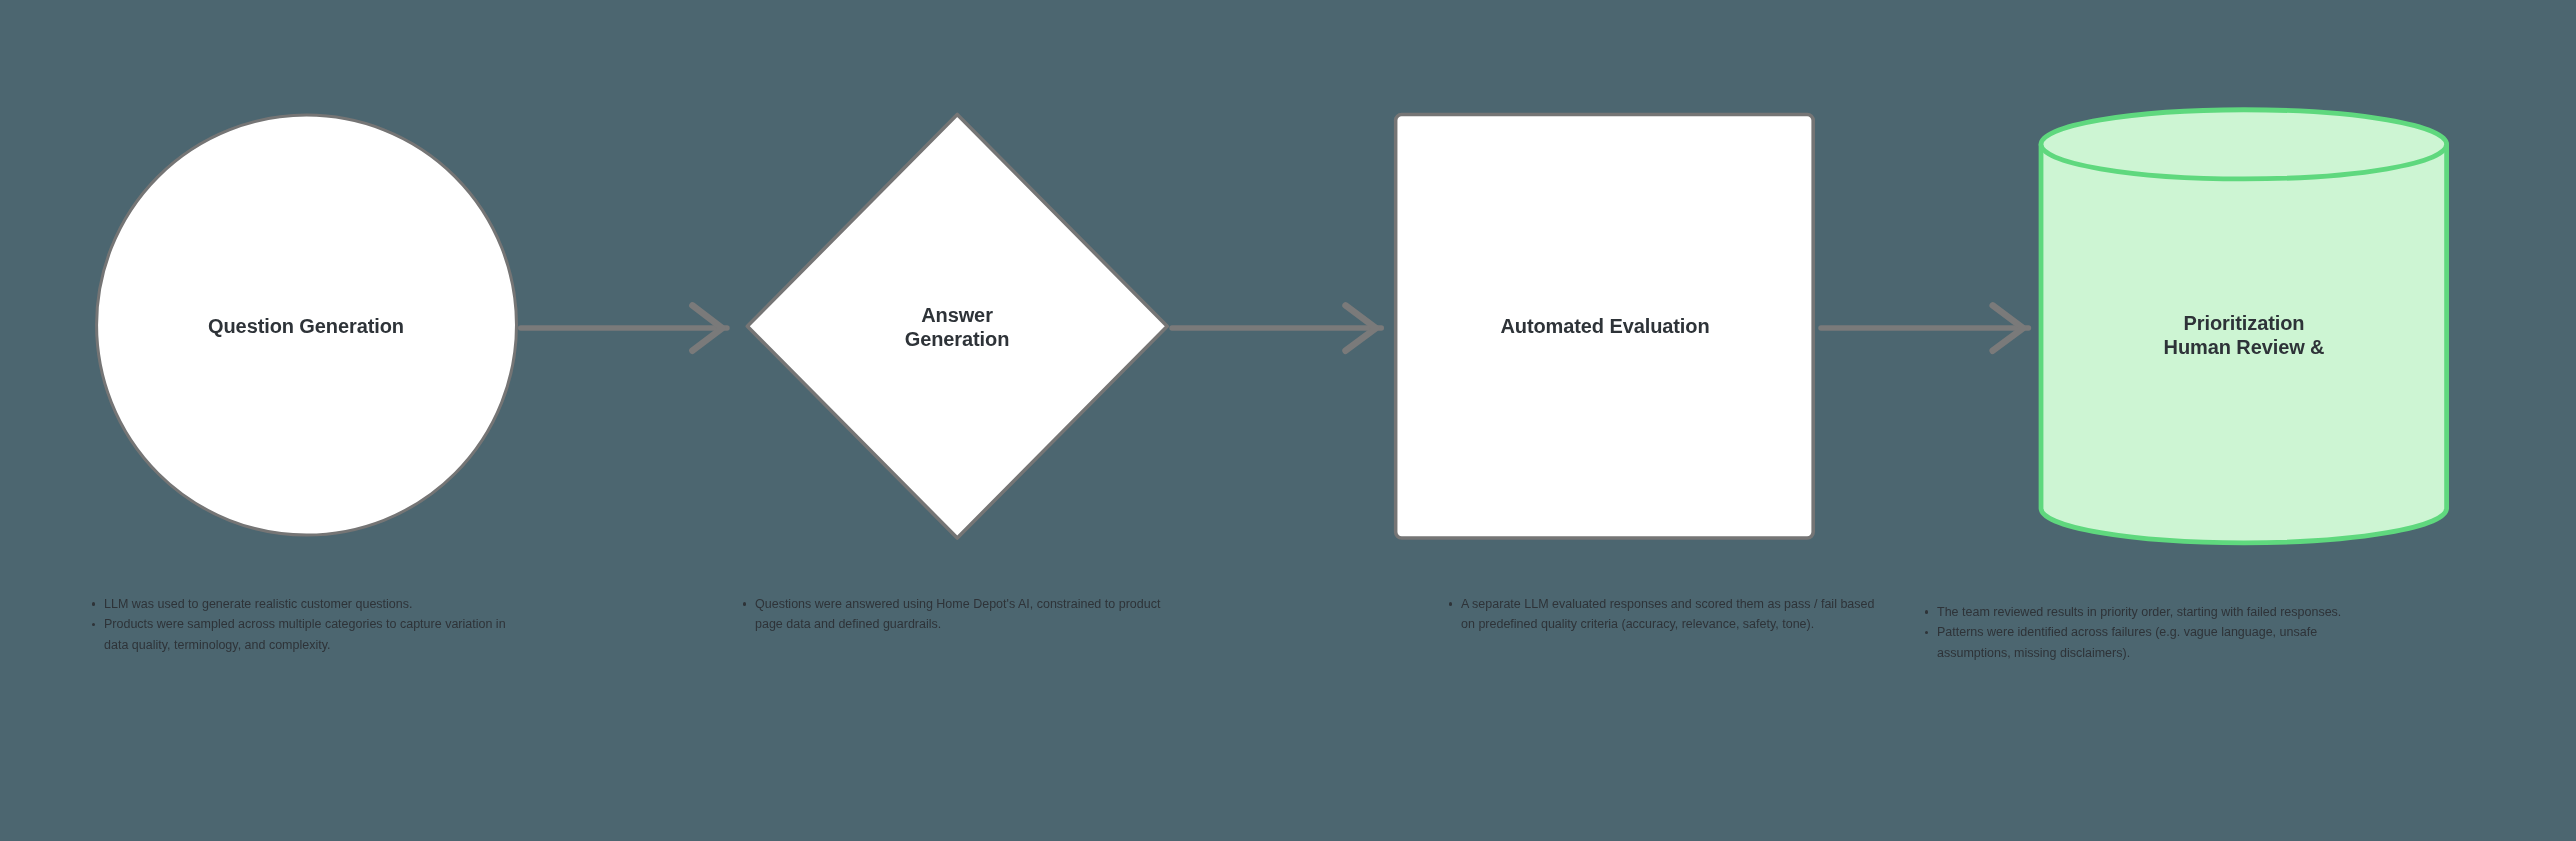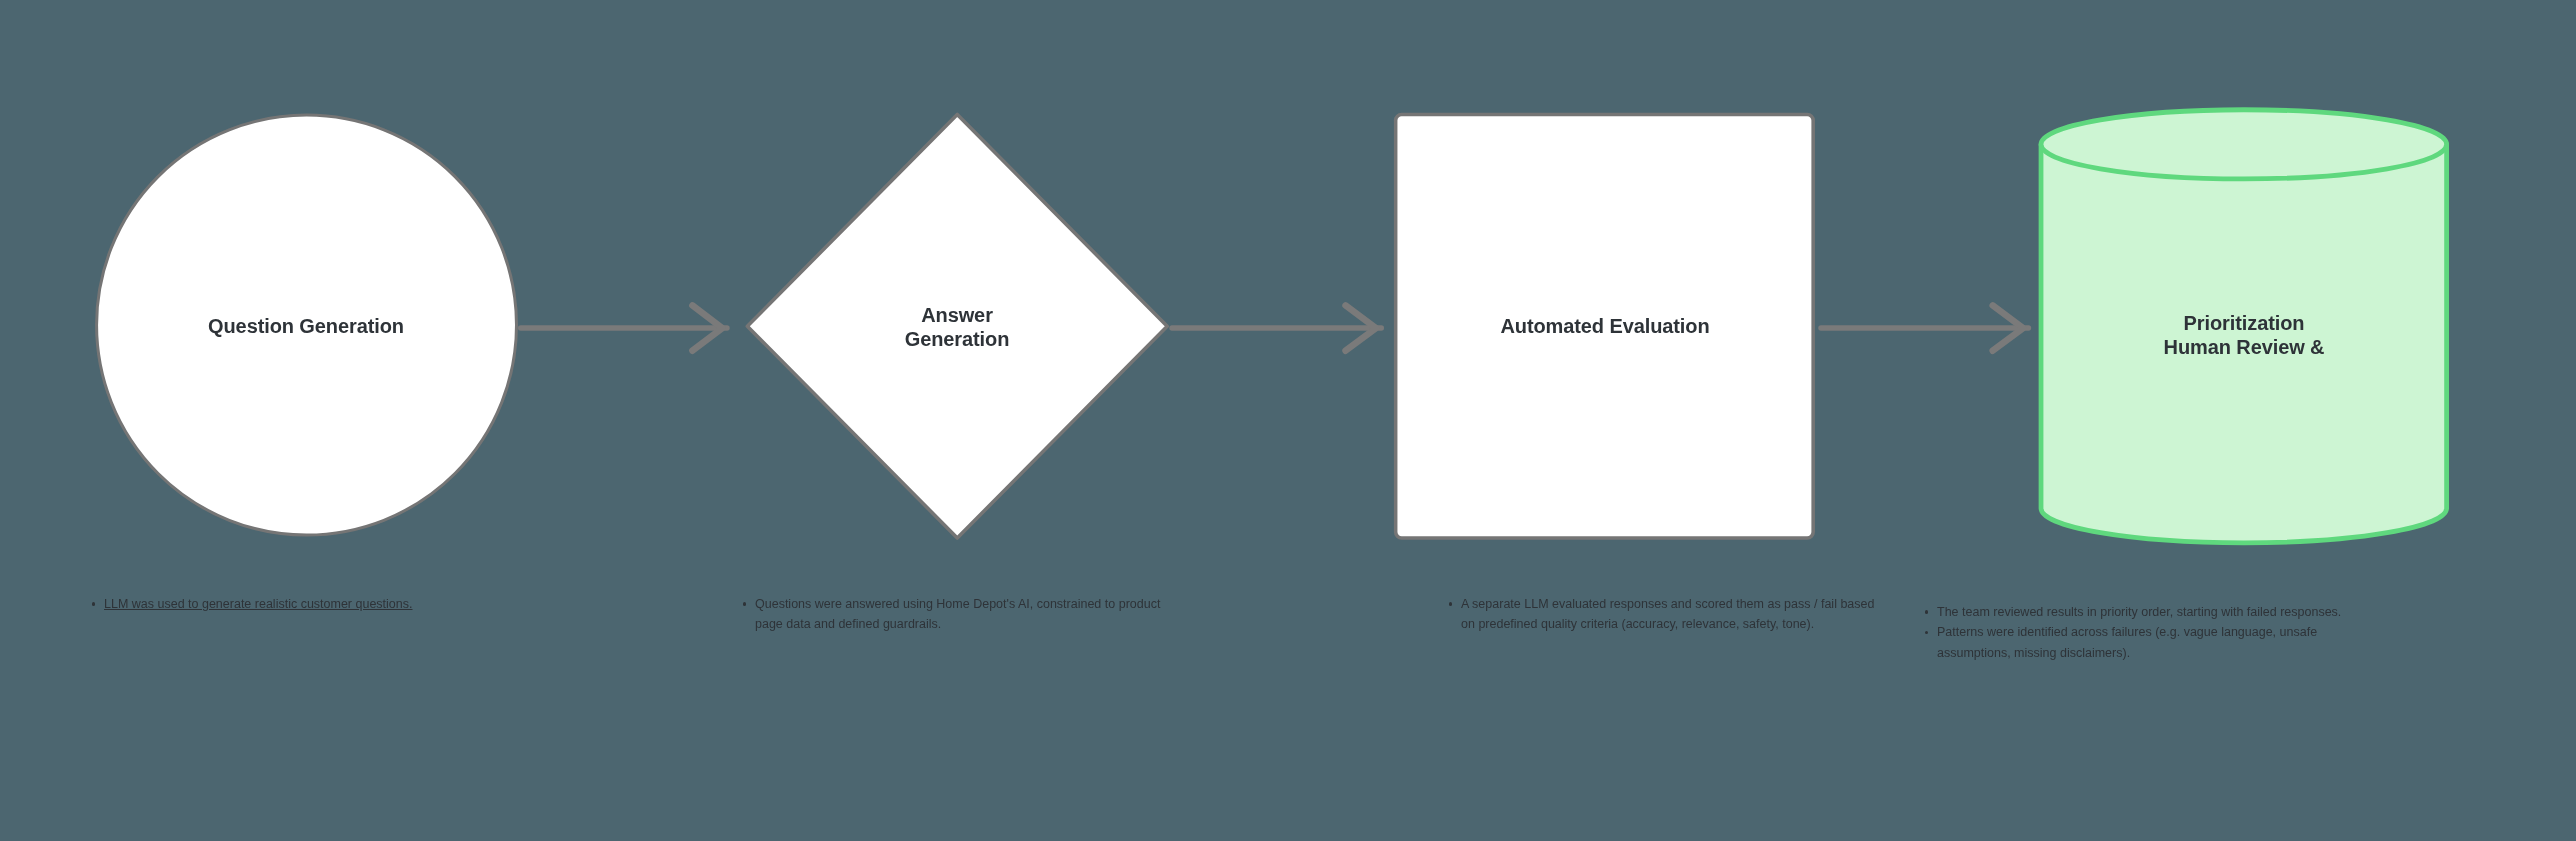--- a/index.html
+++ b/index.html
@@ -108,23 +108,24 @@
 
   <div class="node-label" style="left:1414px; top:314px; width:382px;">
     <span>Automated Evaluation</span>
   </div>
 
   <div class="node-label" style="left:2065px; top:311px; width:358px;">
     <div>Prioritization</div>
     <div>Human Review &amp;</div>
   </div>
 
-  <div class="bullet-col" style="left:91px; width:436px;text-decoration:underline;">
+  <div class="bullet-col" style="left:91px; width:436px;">
     <ul>
       <li>LLM was used to generate realistic customer questions.</li>
+      <li>Products were sampled across multiple categories to capture variation in data quality, terminology, and complexity.</li>
     </ul>
   </div>
 
   <div class="bullet-col" style="left:742px; width:436px;">
     <ul>
       <li>Questions were answered using Home Depot's AI, constrained to product page data and defined guardrails.</li>
     </ul>
   </div>
 
   <div class="bullet-col" style="left:1448px; width:442px;">

